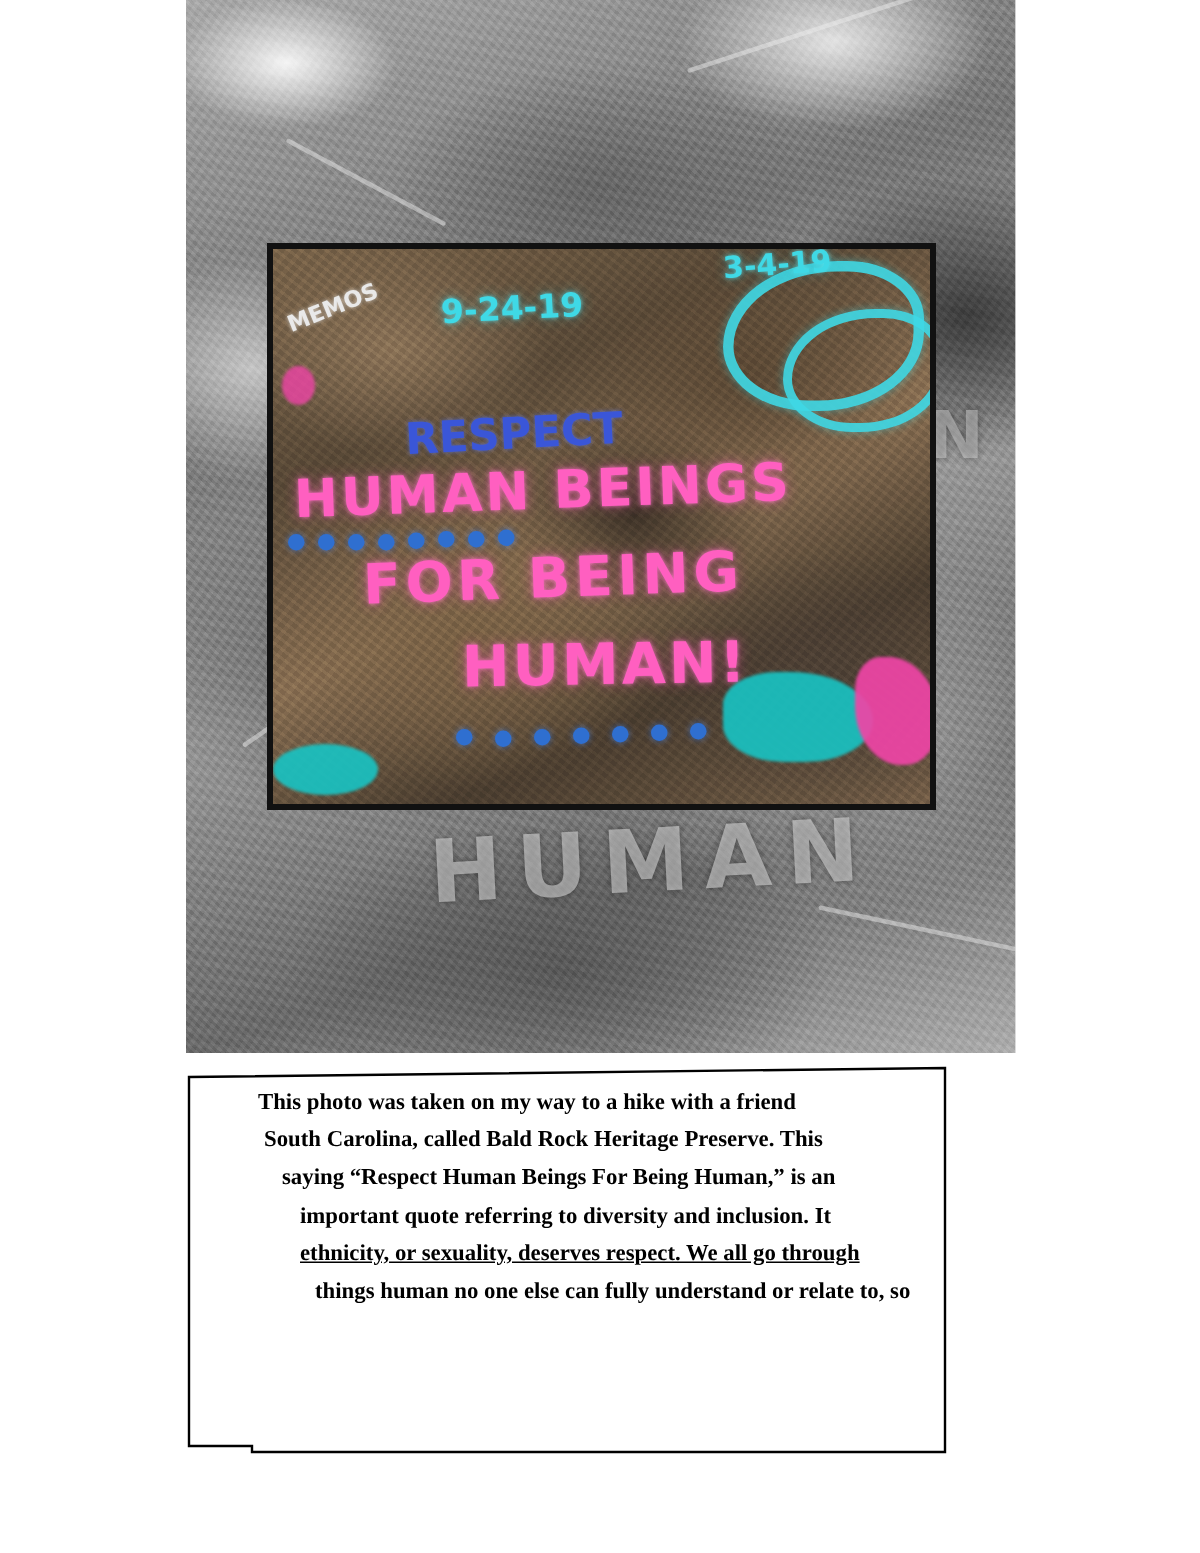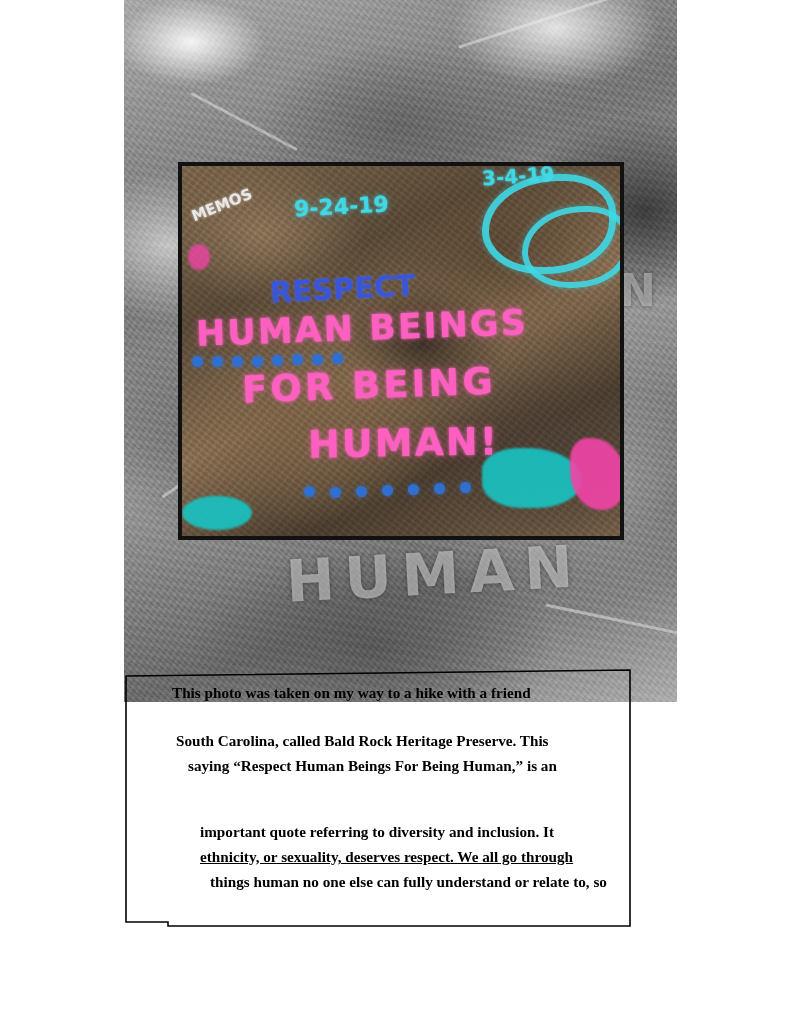--- a/index.html
+++ b/index.html
@@ -159,21 +159,21 @@
     border: 7px solid #3fd9e6;
     border-radius: 60% 40% 55% 45%;
     opacity: .9;
     box-shadow: 0 0 6px rgba(60,215,230,.5);
   }
 
   
   .caption-box {
     position: absolute;
     left: 124px;
-    top: 668px;
+    top: 710px;
     width: 508px;
     height: 262px;
   }
   .caption-box svg {
     position: absolute;
     inset: 0;
     width: 100%;
     height: 100%;
   }
   .caption-text {
@@ -186,23 +186,23 @@
     font-size: 15.2px;
     line-height: 25.2px;
     color: #000;
   }
   .caption-text p {
     margin: 0;
   }
   .cl { display: block; white-space: nowrap; }
   .i1 { padding-left: 24px; }
   .i2 { padding-left: 14px; }
-  .i3 { padding-left: 28px; margin-top: 23px; }
+  .i3 { padding-left: 28px; }
   .i4 { padding-left: 40px; }
-  .i5 { padding-left: 52px; margin-top: 40px; }
+  .i5 { padding-left: 52px; }
   .i6 { padding-left: 50px; }
   .i7 { padding-left: 52px; text-decoration: underline; }
   .i8 { padding-left: 62px; }
   .i9 { padding-left: 66px; }
   .i10 { padding-left: 56px; }
 </style>
 </head>
 <body>
 
 <div class="photo-wrap">

